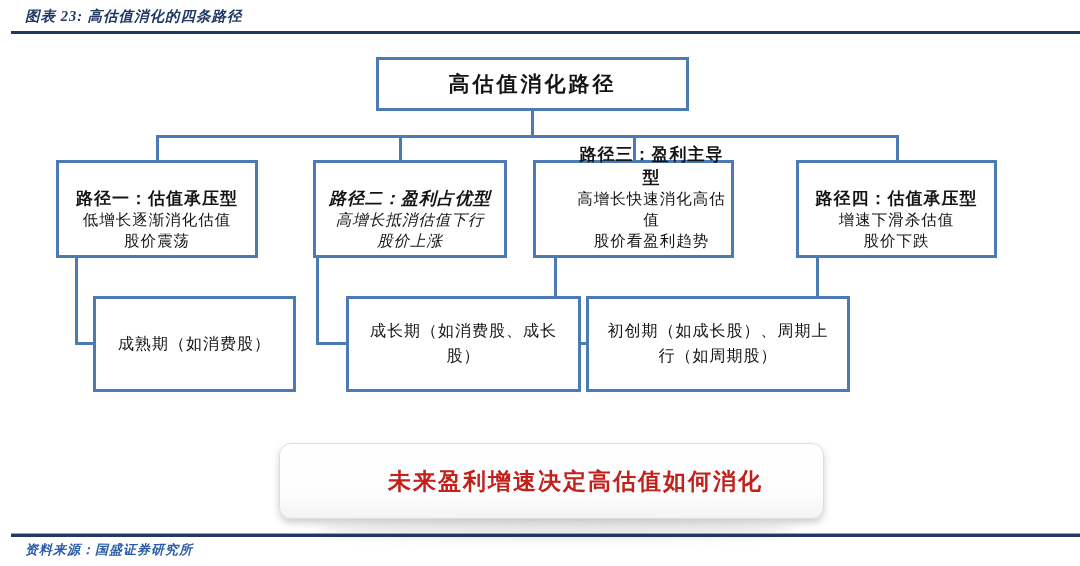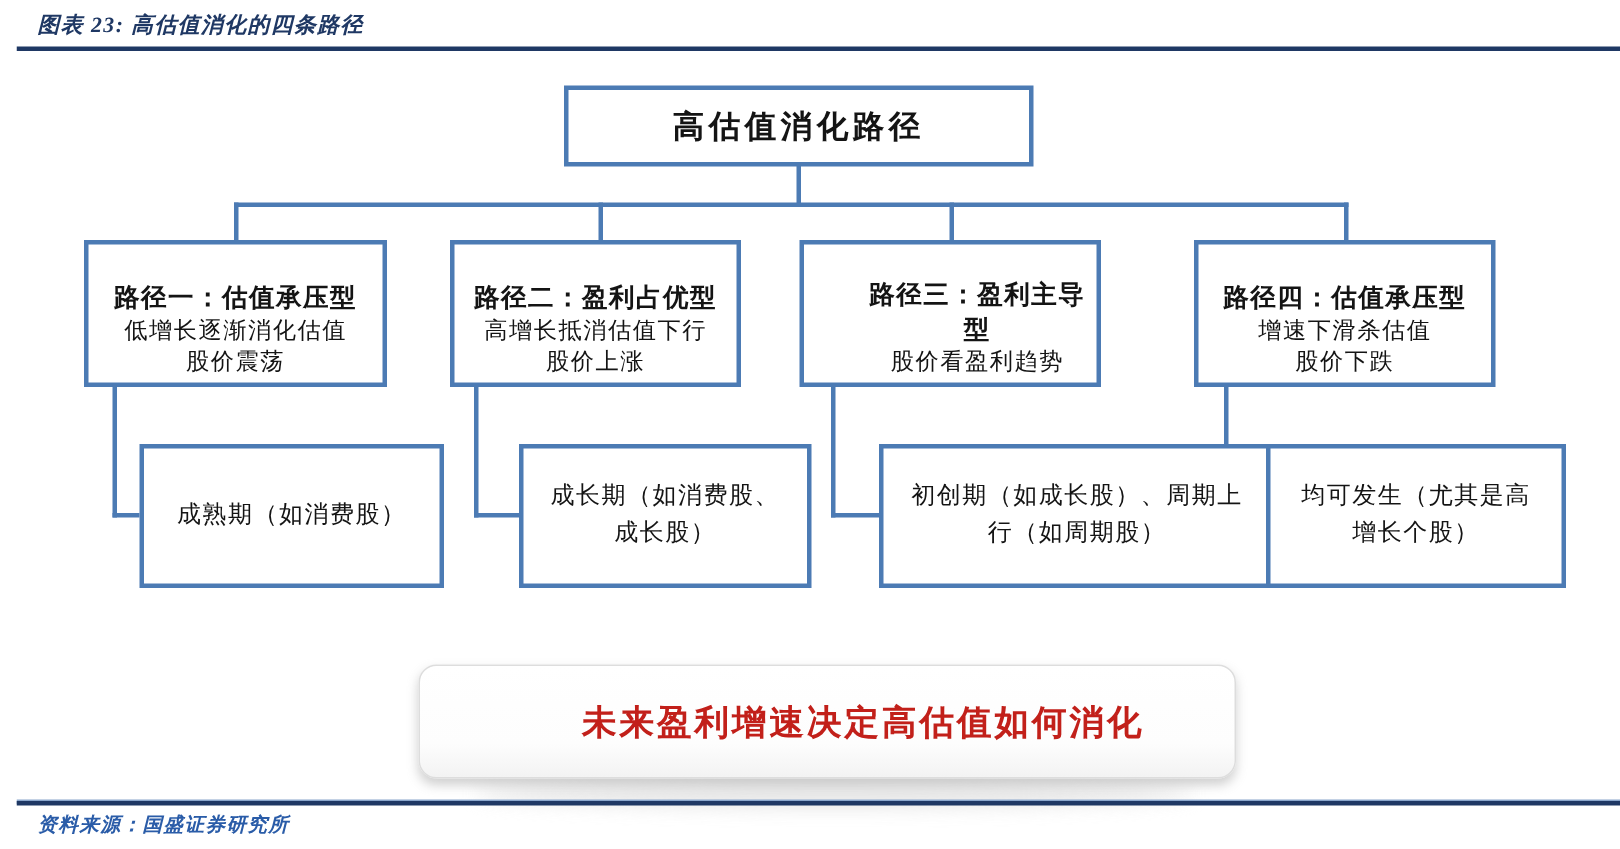--- a/index.html
+++ b/index.html
@@ -37,31 +37,31 @@
   }
   .path-node {
     top: 160px; height: 98px;
     display: flex; flex-direction: column;
     justify-content: flex-end; align-items: center;
     text-align: center; padding: 3px 4px;
   }
   .path-node .ptitle { font-size: 17px; font-weight: bold; letter-spacing: 1px; }
   .path-node .pline  { font-size: 15.5px; letter-spacing: 1px; }
   .p1 { left: 45px;  width: 202px; }
-  .p2 { left: 289px; width: 194px; }
+  .p2 { left: 302px; width: 194px; font-style: italic; }
   .p3 { left: 522px; width: 201px; padding-left: 40px; }
   .p4 { left: 785px; width: 201px; }
   .stage-node {
     top: 296px; height: 96px;
     display: flex; align-items: center; justify-content: center;
     text-align: center; font-size: 16px; letter-spacing: 1px;
     padding: 4px 13px; line-height: 1.55;
   }
   .c1 { left: 82px;  width: 203px; }
-  .c2 { left: 335px; width: 195px; }
+  .c2 { left: 335px; width: 235px; }
   .c3 { left: 575px; width: 264px; }
   .c4 { left: 833px; width: 200px; }
   
   .vline, .hline { position: absolute; background: #4C7BB4; }
   .vline { width: 3px; }
   .hline { height: 3px; }
   
   .conclusion {
     position: absolute; left: 268px; top: 443px; width: 545px; height: 76px;
     border-radius: 12px;
@@ -111,41 +111,41 @@
     <div class="pline">低增长逐渐消化估值</div>
     <div class="pline">股价震荡</div>
   </div>
   <div class="node path-node p2">
     <div class="ptitle">路径二：盈利占优型</div>
     <div class="pline">高增长抵消估值下行</div>
     <div class="pline">股价上涨</div>
   </div>
   <div class="node path-node p3">
     <div class="ptitle">路径三：盈利主导型</div>
+    <div class="pline">高增长快速消化高估值</div>
     <div class="pline">股价看盈利趋势</div>
   </div>
   <div class="node path-node p4">
     <div class="ptitle">路径四：估值承压型</div>
     <div class="pline">增速下滑杀估值</div>
     <div class="pline">股价下跌</div>
   </div>
 
   <div class="vline" style="left:64px;  top:256px; height:89px;"></div>
   <div class="hline" style="left:64px;  top:342px; width:33px;"></div>
   <div class="vline" style="left:305px; top:256px; height:89px;"></div>
   <div class="hline" style="left:305px; top:342px; width:30px;"></div>
   <div class="vline" style="left:543px; top:256px; height:89px;"></div>
   <div class="hline" style="left:543px; top:342px; width:32px;"></div>
   <div class="vline" style="left:805px; top:256px; height:89px;"></div>
   <div class="hline" style="left:805px; top:342px; width:28px;"></div>
 
   <div class="node stage-node c1">成熟期（如消费股）</div>
   <div class="node stage-node c2">成长期（如消费股、成长股）</div>
   <div class="node stage-node c3">初创期（如成长股）、周期上行（如周期股）</div>
-  <div class="node stage-node c4">均可发生（尤其是高增长个股）</div>
 
   <div class="banner-reflection"></div>
   <div class="conclusion">
     <span class="conclusion-text">未来盈利增速决定高估值如何消化</span>
   </div>
 
   <div class="footer-rule"></div>
   <div class="source-note">资料来源：国盛证券研究所</div>
 
 </div>

